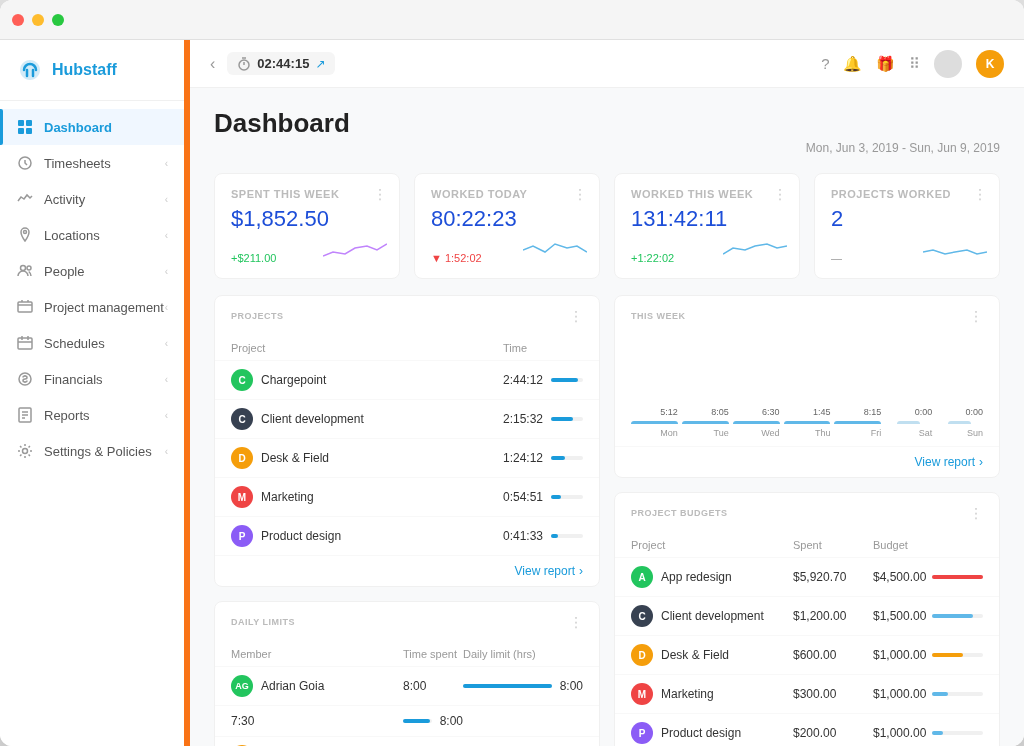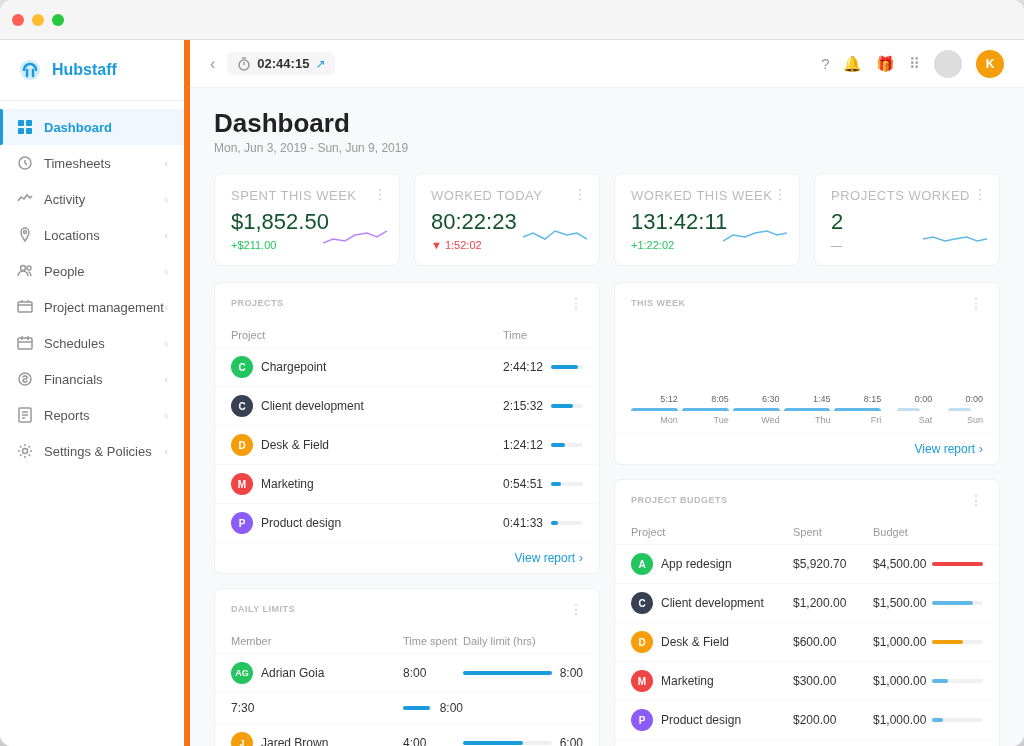--- a/index.html
+++ b/index.html
@@ -40,27 +40,27 @@
     .timer-text { font-size: 13px; font-weight: 600; color: #333; }
     .timer-expand { color: #1a9bdb; font-size: 12px; }
     .topbar-right { margin-left: auto; display: flex; align-items: center; gap: 14px; }
     .topbar-icon { color: #999; font-size: 15px; cursor: pointer; }
     .avatar-circle { width: 28px; height: 28px; border-radius: 50%; background: #ddd; overflow: hidden; }
     .avatar-letter { width: 28px; height: 28px; border-radius: 50%; background: #f59e0b; display: flex; align-items: center; justify-content: center; color: #fff; font-size: 12px; font-weight: 700; }
     
     .content { flex: 1; overflow-y: auto; padding: 20px 24px; }
     
     .page-title { font-size: 26px; font-weight: 700; color: #222; margin-bottom: 2px; }
-    .page-subtitle { font-size: 12px; color: #999; margin-bottom: 18px; }
+    .page-subtitle { font-size: 12px; color: #999; margin-bottom: 18px; text-align: right; }
     
     
     .stats-row { display: grid; grid-template-columns: 1fr 1fr 1fr 1fr; gap: 14px; margin-bottom: 16px; }
     .stat-card { background: #fff; border-radius: 8px; padding: 14px 16px; border: 1px solid #f0f0f0; position: relative; }
-    .stat-label { font-size: 13px; font-weight: 400; color: #bbb; text-transform: uppercase; letter-spacing: 0.5px; margin-bottom: 6px; }
-    .stat-value { font-size: 22px; font-weight: 300; color: #14532d; margin-bottom: 4px; }
+    .stat-label { font-size: 11px; font-weight: 700; color: #bbb; text-transform: uppercase; letter-spacing: 0.5px; margin-bottom: 6px; }
+    .stat-value { font-size: 22px; font-weight: 300; color: #1d4ed8; margin-bottom: 20px; }
     .stat-change { font-size: 11px; display: flex; align-items: center; gap: 3px; }
     .stat-change.up { color: #22c55e; }
     .stat-change.down { color: #ef4444; }
     .stat-change.neutral { color: #999; }
     .stat-menu { position: absolute; top: 12px; right: 12px; color: #ccc; cursor: pointer; font-size: 14px; }
     .mini-chart { position: absolute; bottom: 12px; right: 12px; }
     
     
     .main-grid { display: grid; grid-template-columns: 1fr 1fr; gap: 14px; }
     

